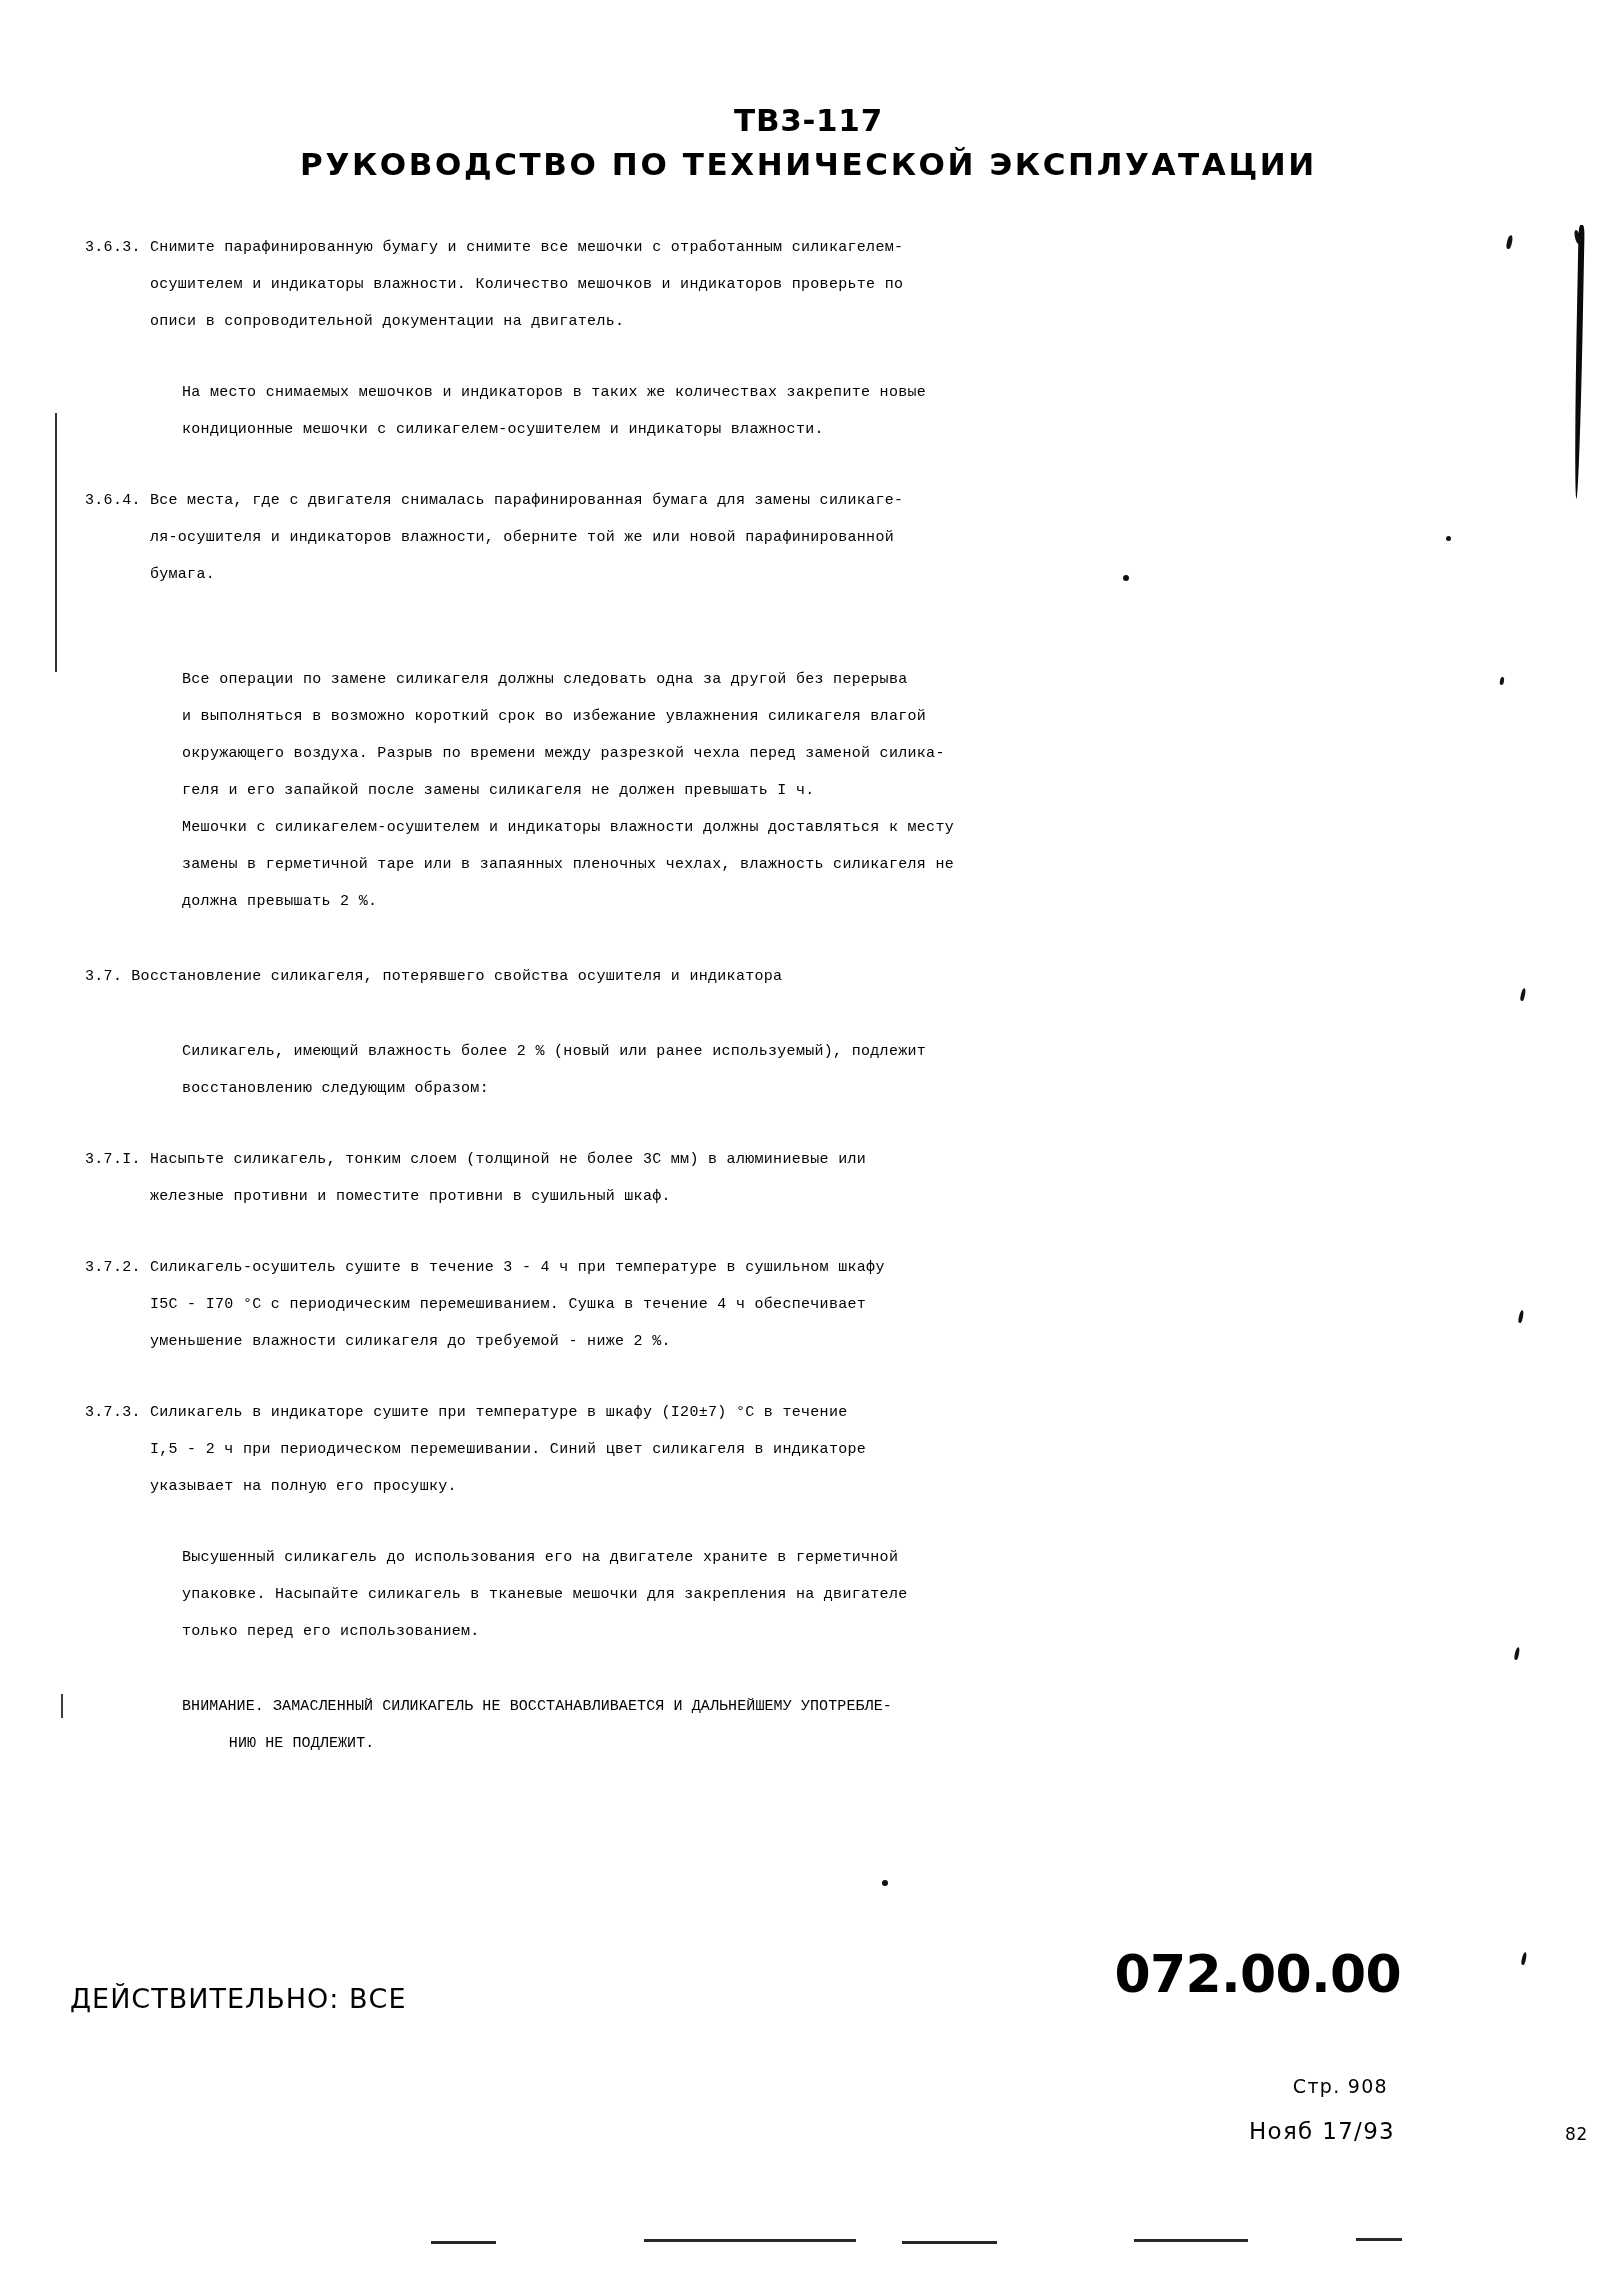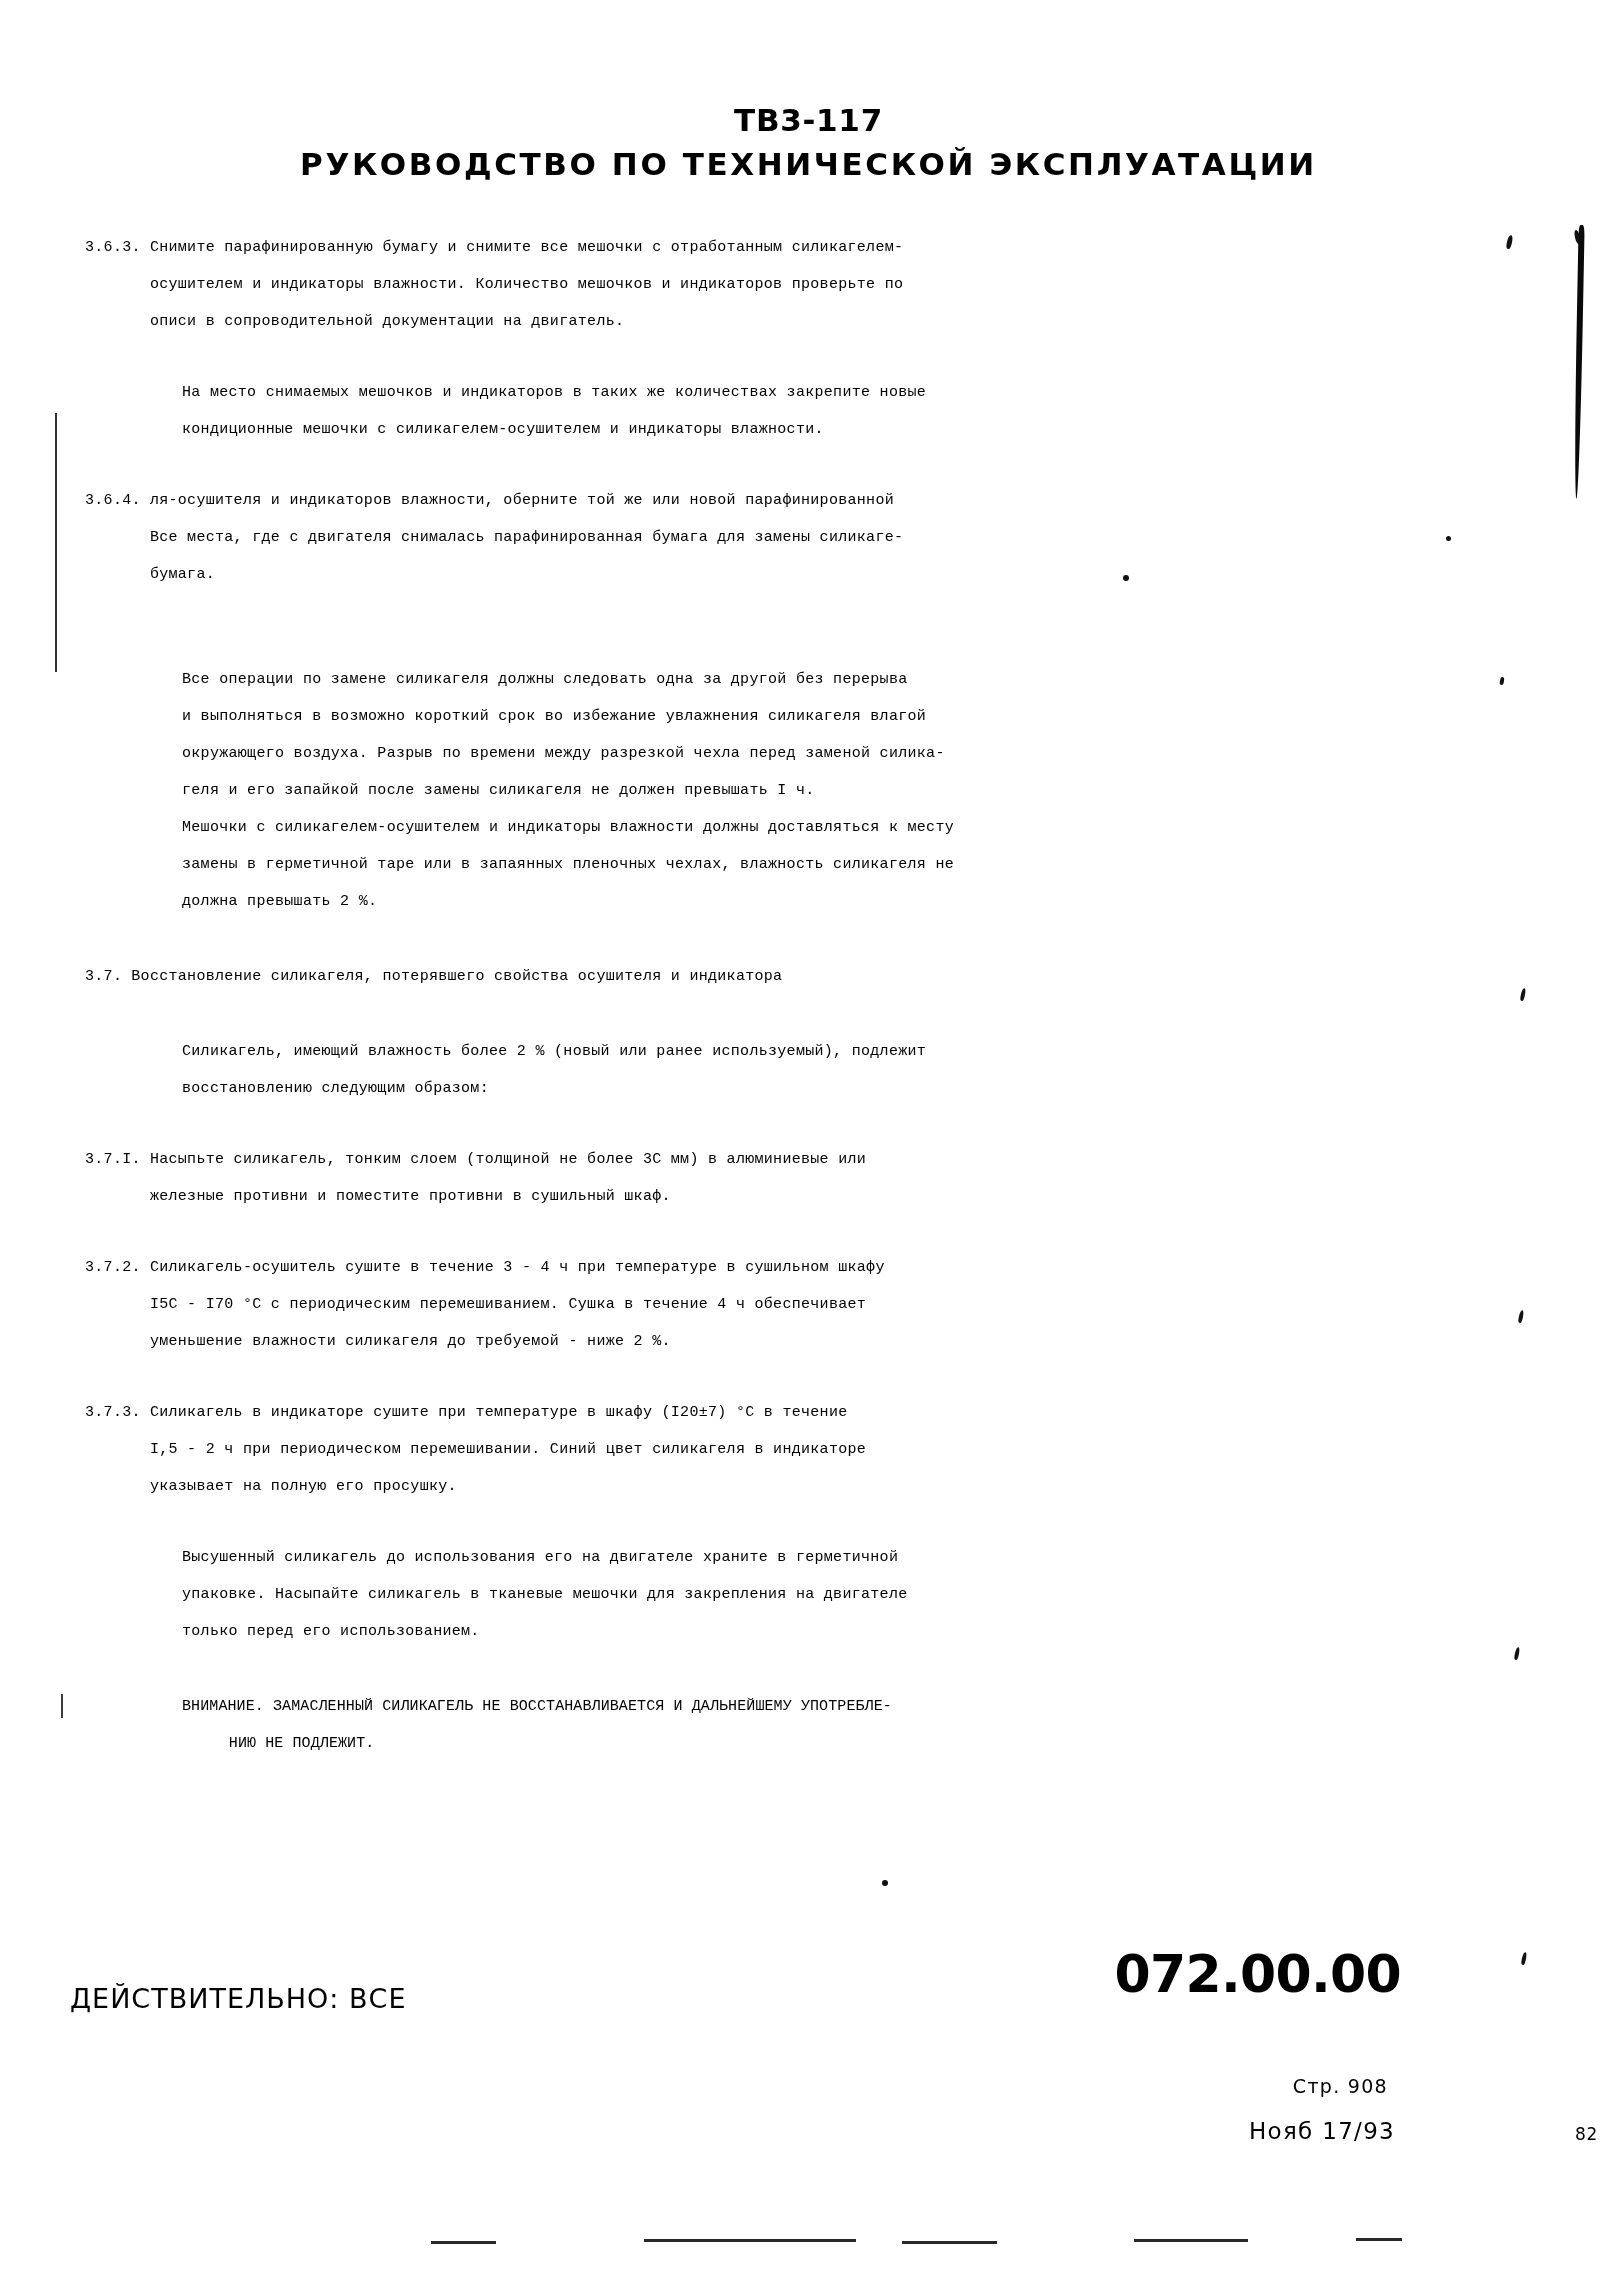--- a/index.html
+++ b/index.html
@@ -122,21 +122,21 @@
     right: 222px;
     top: 2118px;
     font-family: "DejaVu Sans", "Liberation Sans", sans-serif;
     font-size: 23px;
     letter-spacing: 1.3px;
     white-space: pre;
     text-align: right;
   }
   .footer-sheet {
     position: absolute;
-    right: 19px;
+    right: 29px;
     top: 2124px;
     font-family: "DejaVu Sans", "Liberation Sans", sans-serif;
     font-size: 17px;
     letter-spacing: 0.7px;
     white-space: pre;
     margin-left: 16px;
   }
 
   
   .artifact { position: absolute; background: #0a0a0a; }
@@ -218,22 +218,22 @@
           <span class="ln">кондиционные мешочки с силикагелем-осушителем и индикаторы влажности.</span>
         </span>
       </div>
     </div>
     <div class="gap-md"></div>
 
     <div class="blk">
       <div class="para">
         <span class="num">3.6.4.</span>
         <span class="txt">
+          <span class="ln">Все места, где с двигателя снималась парафинированная бумага для замены силикаге-</span>
           <span class="ln">ля-осушителя и индикаторов влажности, оберните той же или новой парафинированной</span>
-          <span class="ln">Все места, где с двигателя снималась парафинированная бумага для замены силикаге-</span>
           <span class="ln">бумага.</span>
         </span>
       </div>
     </div>
     <div class="gap-md"></div>
 
     <div class="gap-md"></div>
 
     <div class="blk">
       <div class="para indent">

